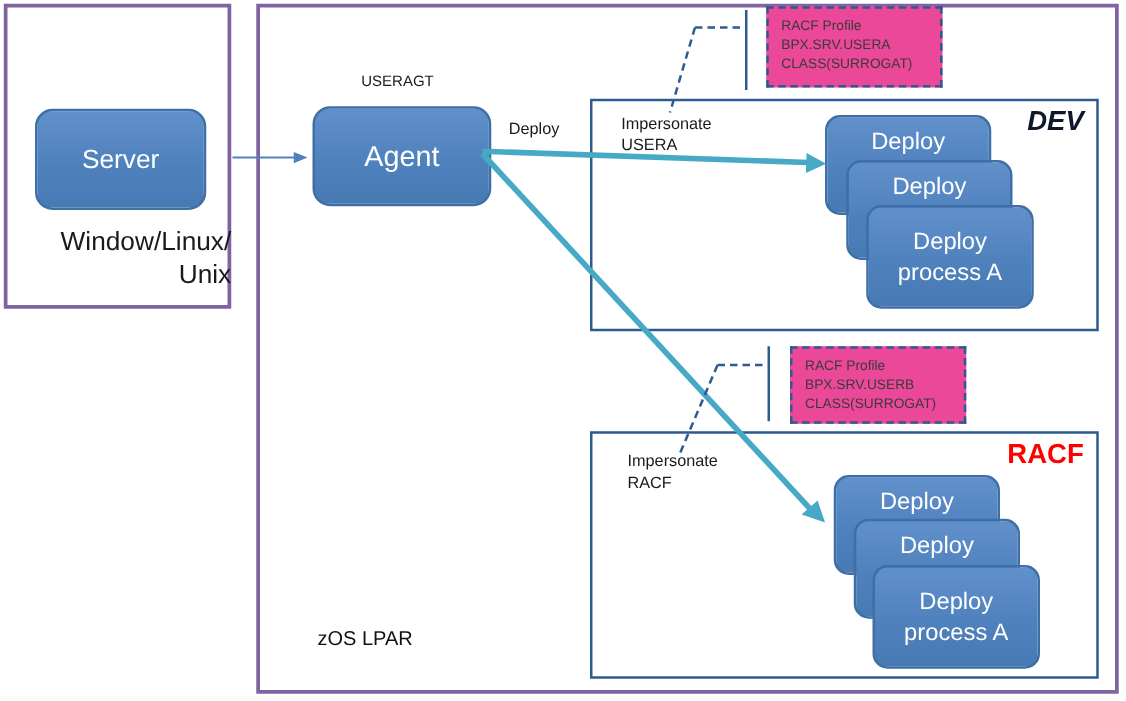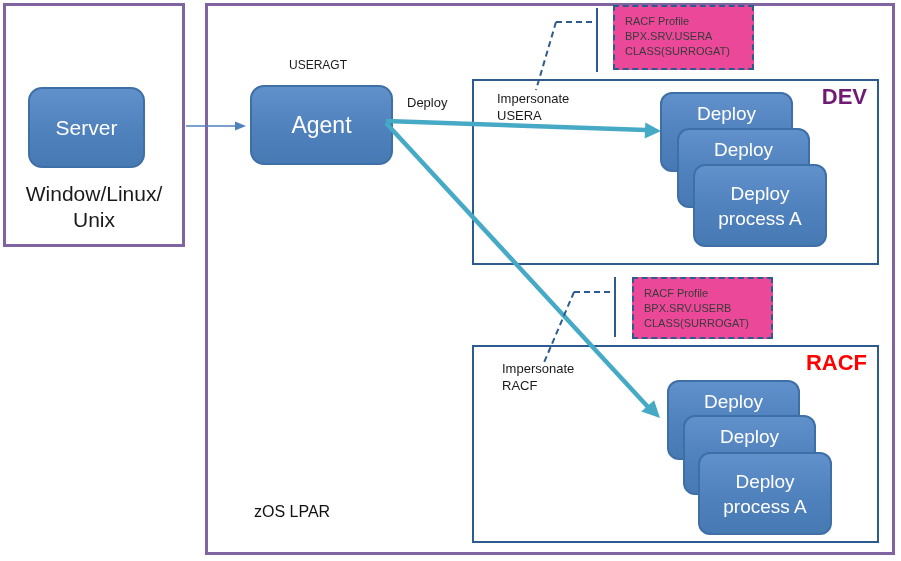--- a/index.html
+++ b/index.html
@@ -28,26 +28,26 @@
   
   .node {
     background: linear-gradient(180deg, #6191cb 0%, #4f81bd 55%, #4779b3 100%);
     border: 2px solid #3e6fa7;
     border-radius: 14px;
     color: #ffffff;
     display: flex;
     align-items: center;
     justify-content: center;
   }
-  .server-node { left: 28px;  top: 87px; width: 117px; height: 81px; font-size: 21px; }
+  .server-node { left: 28px;  top: 87px; width: 137px; height: 81px; font-size: 21px; }
   .agent-node  { left: 250px; top: 85px; width: 143px; height: 80px; font-size: 23px; }
 
   .platform-label {
     left: 3px; top: 181px; width: 182px;
-    text-align: center;
+    text-align: right;
     font-size: 21px;
     line-height: 26px;
     color: #1a1a1a;
   }
 
   .zos-label {
     left: 254px; top: 503px;
     font-size: 16px;
     color: #111111;
   }
@@ -61,21 +61,21 @@
     background: #ffffff;
   }
   .dev-container  { left: 472px; top: 79px;  width: 407px; height: 186px; }
   .prod-container { left: 472px; top: 345px; width: 407px; height: 198px; }
   .env-label {
     position: absolute;
     right: 10px; top: 3px;
     font-size: 22px;
     font-weight: 600;
   }
-  .env-label.dev  { color: #701a75; }
+  .env-label.dev  { color: #0f172a; font-style: italic; }
   .env-label.prod { color: #FF0000; }
 
   .impersonate-label {
     font-size: 13px;
     line-height: 17px;
     color: #1a1a1a;
   }
   .imp-a { left: 497px; top: 90px; }
   .imp-b { left: 502px; top: 360px; }
 

